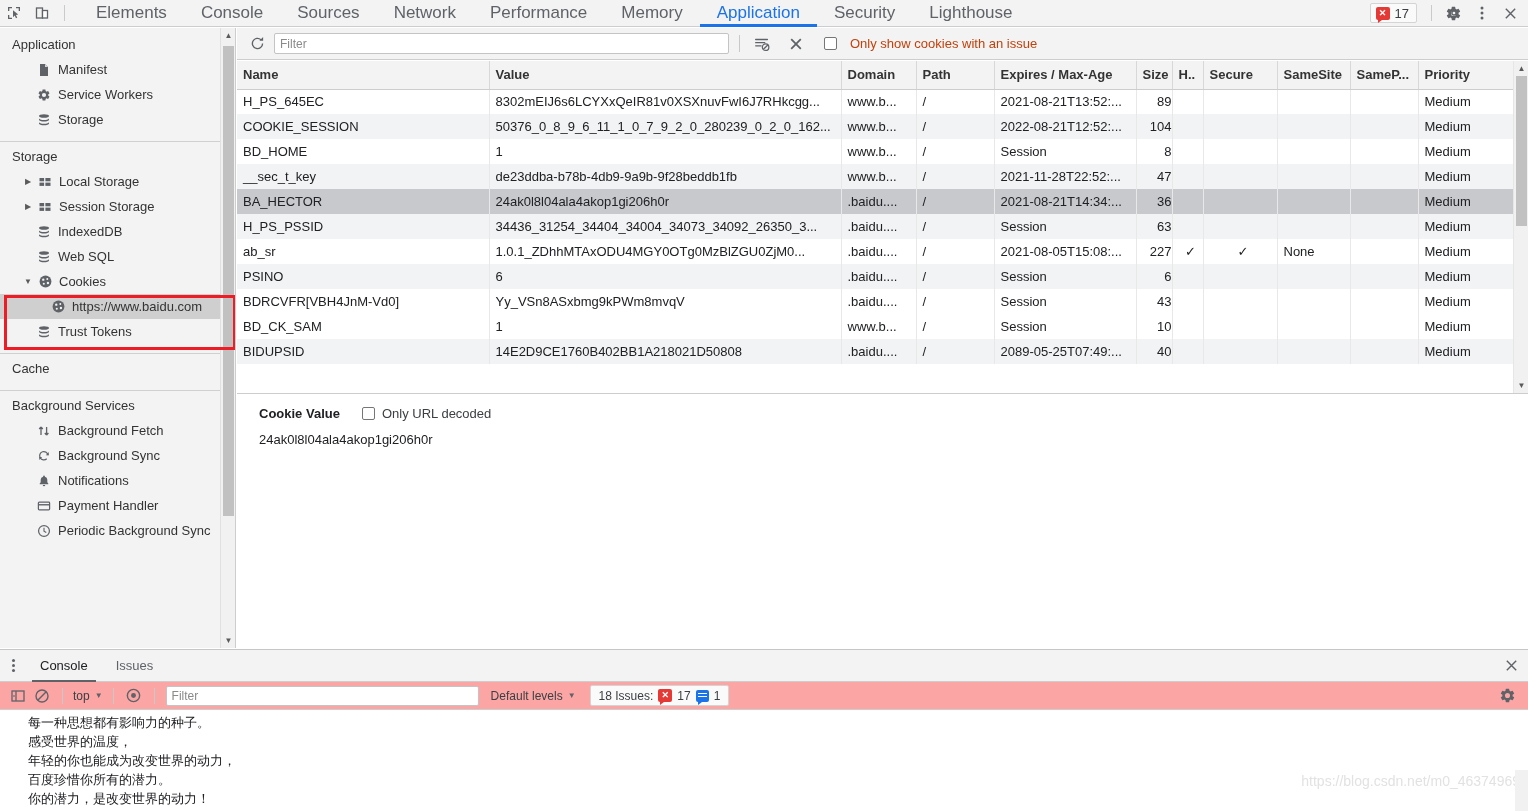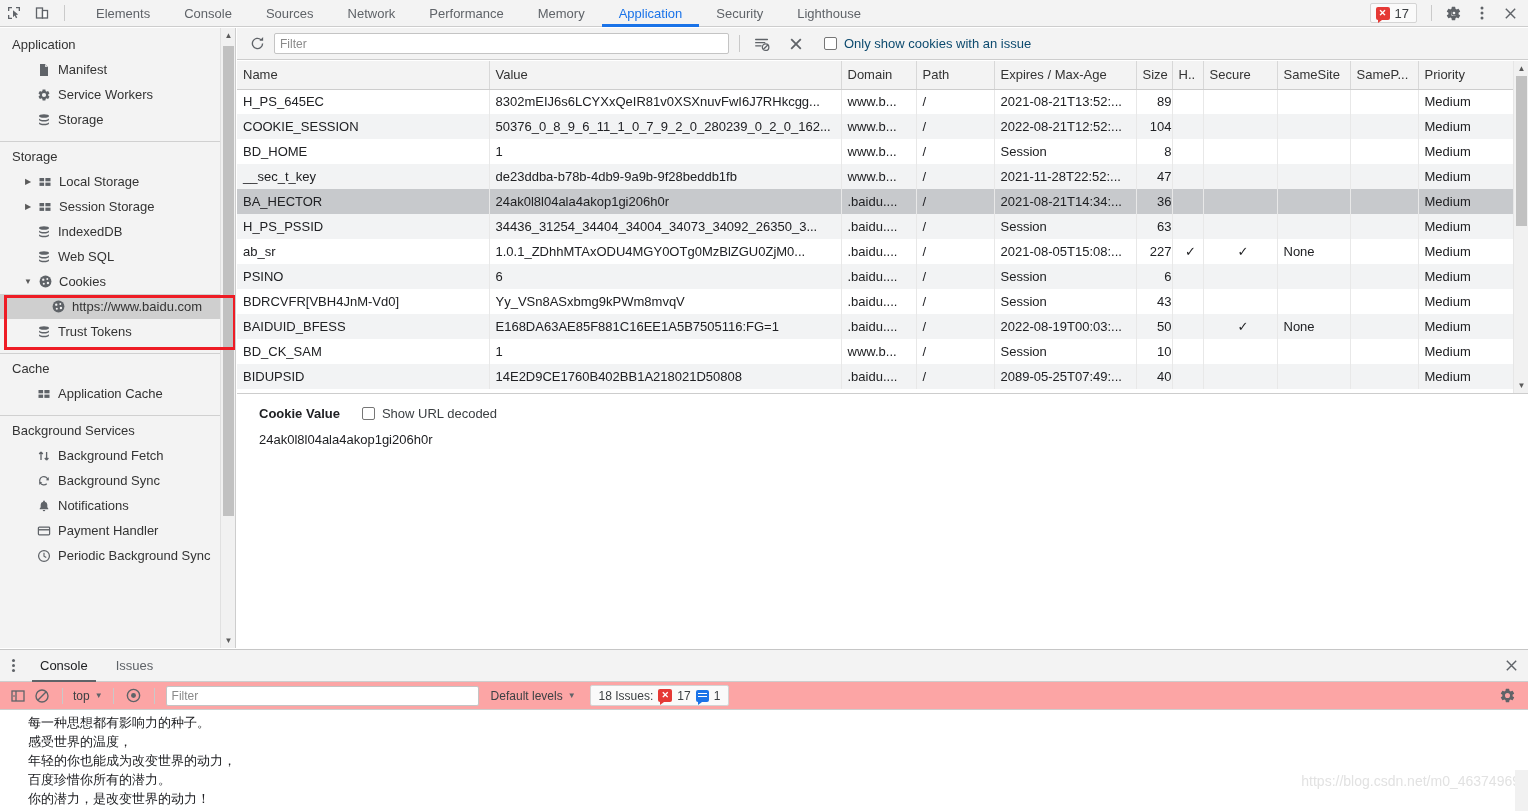--- a/index.html
+++ b/index.html
@@ -25,21 +25,21 @@
   .tb-icon {
     width: 28px; height: 26px; display: flex; align-items: center; justify-content: center;
     cursor: pointer;
   }
   .tb-icon svg { display: block; }
   .tb-sep { width: 1px; height: 16px; background: #cacaca; margin: 0 8px; }
   .tabs { display: flex; align-items: stretch; height: 27px; margin-left: 6px; }
   .tab {
     position: relative; padding: 4px 17px; height: 27px;
     display: flex; align-items: center; justify-content: center;
-    font-size: 13px; color: #5f6368; cursor: pointer; white-space: nowrap;
+    font-size: 17px; color: #5f6368; cursor: pointer; white-space: nowrap;
   }
   .tab.active { color: #1a73e8; }
   .tab.active::after {
     content: ""; position: absolute; left: 0; right: 0; bottom: 0; height: 3px;
     background: #1a73e8;
   }
   .topbar-right {
     margin-left: auto; display: flex; align-items: center; height: 27px; padding-right: 4px;
   }
   .issue-chip {
@@ -130,31 +130,31 @@
     border: 1px solid #c4c4c4; border-radius: 2px; background: #fff;
     font-size: 12px; color: #202124; padding: 0 5px;
     font-family: "Liberation Sans", sans-serif; outline: none;
   }
   .filter-input::placeholder { color: #8a8a8a; }
   .v-sep { width: 1px; height: 17px; background: #c9c9c9; margin: 0 10px; }
   .cb {
     width: 13px; height: 13px; border: 1px solid #767676; border-radius: 2px;
     background: #fff; display: inline-block; flex: 0 0 13px;
   }
-  .cb-label { font-size: 13px; color: #0c4a6e; margin-left: 7px; white-space: nowrap; }
+  .cb-label { font-size: 13px; color: #c2410c; margin-left: 13px; white-space: nowrap; }
 
   
   .table-wrap {
     position: absolute; left: 237px; top: 61px; width: 1291px; height: 332px;
     background: #fff; overflow: hidden;
   }
   table.ck { border-collapse: collapse; width: 1283px; table-layout: fixed; }
   table.ck th {
     background: #f3f3f3; border-right: 1px solid #d8d8d8; border-bottom: 1px solid #cdcdcd;
-    font-weight: 400; font-size: 13px; color: #333; text-align: left;
+    font-weight: 700; font-size: 13px; color: #333; text-align: left;
     height: 28px; padding: 0 0 0 6px; white-space: nowrap; overflow: hidden;
     cursor: pointer;
   }
   table.ck td {
     border-right: 1px solid #e8e8e8; font-size: 13px; color: #202124;
     height: 25px; padding: 0 0 0 6px; white-space: nowrap; overflow: hidden;
     text-overflow: ellipsis;
   }
   table.ck tr.odd td { background: #fff; }
   table.ck tr.even td { background: #f2f3f4; }
@@ -414,32 +414,20 @@
             <svg width="14" height="14" viewBox="0 0 14 14">
               <ellipse cx="7" cy="3" rx="5" ry="1.8" fill="#5f6368"></ellipse>
               <path fill="#5f6368" d="M2 5.2c0 1 2.24 1.8 5 1.8s5-.8 5-1.8v1.6c0 1-2.24 1.8-5 1.8S2 7.8 2 6.8z"></path>
               <path fill="#5f6368" d="M2 8.9c0 1 2.24 1.8 5 1.8s5-.8 5-1.8v1.6c0 1-2.24 1.8-5 1.8s-5-.8-5-1.8z"></path>
             </svg>
           </span>
           <span>Trust Tokens</span>
         </div>
         <div class="divider"></div>
         <div class="side-header">Cache</div>
-        <div class="side-row indent1">
-          <span class="noarrow"></span>
-          <span class="side-ico">
-            <svg width="14" height="14" viewBox="0 0 14 14">
-              <rect x="1.5" y="3" width="4.6" height="3.3" fill="#5f6368"></rect>
-              <rect x="7.4" y="3" width="5.1" height="3.3" fill="#5f6368"></rect>
-              <rect x="1.5" y="7.6" width="4.6" height="3.3" fill="#5f6368"></rect>
-              <rect x="7.4" y="7.6" width="5.1" height="3.3" fill="#5f6368"></rect>
-            </svg>
-          </span>
-          <span>Application Cache</span>
-        </div>
         <div class="divider"></div>
         <div class="side-header">Background Services</div>
         <div class="side-row indent1">
           <span class="noarrow"></span>
           <span class="side-ico">
             <svg width="14" height="14" viewBox="0 0 14 14">
               <path d="M4 11V3M4 3L2.2 5M4 3l1.8 2" stroke="#5f6368" stroke-width="1.3" fill="none"></path>
               <path d="M9.6 3v8M9.6 11l-1.8-2M9.6 11l1.8-2" stroke="#5f6368" stroke-width="1.3" fill="none"></path>
             </svg>
           </span>
@@ -663,33 +651,20 @@
             <td>.baidu....</td>
             <td>/</td>
             <td>Session</td>
             <td class="num">43</td>
             <td class="ctr"></td>
             <td class="ctr"></td>
             <td></td>
             <td></td>
             <td>Medium</td>
           </tr>
-          <tr class="even">
-            <td>BAIDUID_BFESS</td>
-            <td>E168DA63AE85F881C16EE1A5B7505116:FG=1</td>
-            <td>.baidu....</td>
-            <td>/</td>
-            <td>2022-08-19T00:03:...</td>
-            <td class="num">50</td>
-            <td class="ctr"></td>
-            <td class="ctr">✓</td>
-            <td>None</td>
-            <td></td>
-            <td>Medium</td>
-          </tr>
           <tr class="odd">
             <td>BD_CK_SAM</td>
             <td>1</td>
             <td>www.b...</td>
             <td>/</td>
             <td>Session</td>
             <td class="num">10</td>
             <td class="ctr"></td>
             <td class="ctr"></td>
             <td></td>
@@ -715,21 +690,21 @@
       <div class="sb-arr up">▲</div>
       <div class="tbl-thumb"></div>
       <div class="sb-arr down">▼</div>
     </div>
   </div>
 
   <div class="cv-panel">
     <div class="cv-head">
       <span class="cv-title">Cookie Value</span>
       <span class="cb cv-cb"></span>
-      <span class="cv-cb-label">Show URL decoded</span>
+      <span class="cv-cb-label">Only URL decoded</span>
     </div>
     <div class="cv-body">24ak0l8l04ala4akop1gi206h0r</div>
   </div>
 
   <div class="drawer">
     <div class="drawer-tabs">
       <div class="kebab">
           <span></span>
         </div>
       <div id="drawer-tabs-host" style="display:flex;align-items:stretch;height:32px">

